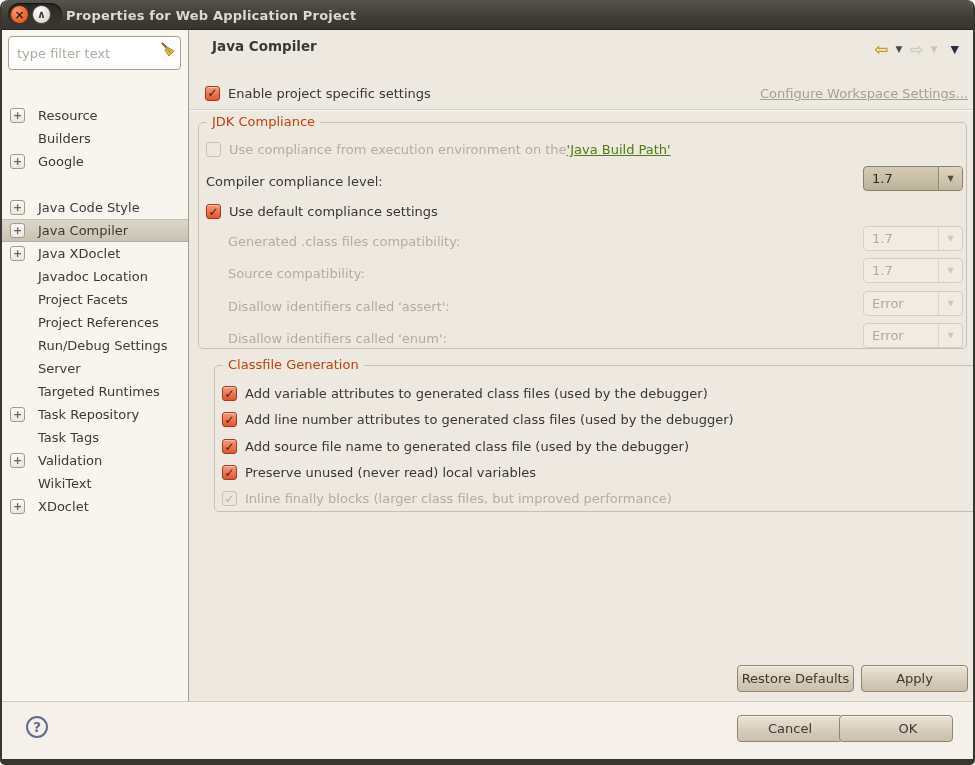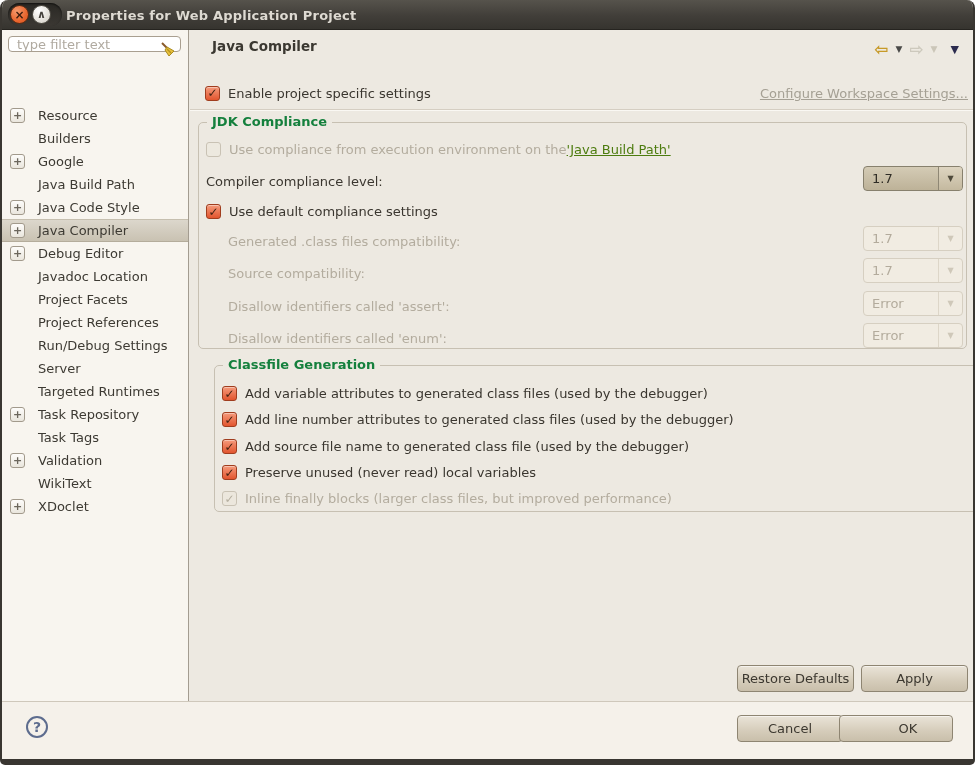--- a/index.html
+++ b/index.html
@@ -24,21 +24,21 @@
   .wb.restore{background:radial-gradient(circle at 35% 30%,#ffffff,#e4e1da 60%,#cfccc4);
     border:1px solid #55524b;color:#45423c;font-size:11px;}
   .win-title{position:absolute;left:64px;top:0;height:30px;display:flex;align-items:center;
     color:#dedad2;font-weight:bold;font-size:13px;letter-spacing:.2px;}
 
   
   .content{position:absolute;left:0;top:30px;right:0;height:671px;}
 
   .sidebar{position:absolute;left:0;top:0;width:187px;height:671px;background:#F8F5EF;
     border-right:1px solid #a39c90;}
-  .filter-wrap{position:absolute;left:6px;top:6px;width:173px;height:16px;}
+  .filter-wrap{position:absolute;left:6px;top:6px;width:173px;height:34px;}
   .filter-input{width:100%;height:100%;border:1px solid #a99f90;border-radius:4px;background:#fff;
     padding:0 26px 0 8px;font:13px "DejaVu Sans","Liberation Sans",sans-serif;color:#3a362f;outline:none;}
   .filter-input::placeholder{color:#b0aaa0;}
   .broom{position:absolute;right:5px;top:5px;width:17px;height:17px;}
 
   .tree{position:absolute;left:0;top:37px;right:0;bottom:0;}
   .tree-item{position:absolute;left:0;right:0;height:23px;display:flex;align-items:center;cursor:default;}
   .tree-item.selected{background:linear-gradient(#dcd7cc,#c9c2b2);
     border-top:1px solid #c6bfaf;border-bottom:1px solid #b4ac9b;height:23px;}
   .expander{position:absolute;left:8px;width:15px;height:15px;border:1px solid #a29a8c;border-radius:3px;
@@ -69,21 +69,21 @@
   .cb.on{background:linear-gradient(#f59b7c,#e2552e);border:1px solid #a03d1e;color:#3b1f10;
     box-shadow:inset 0 1px 0 rgba(255,255,255,.4);}
   .cb.on-dis{background:#ece7dd;border:1px solid #c9c2b4;color:#b5ae9f;}
   .cb.off-dis{background:#ede9df;border:1px solid #c9c2b4;color:transparent;}
   .cb-label{margin-left:8px;white-space:nowrap;}
   .dis-text{color:#b3ac9e;}
   .dis-link{color:#4d7c0f;text-decoration:underline;}
 
   
   .group{position:absolute;border:1px solid #c7c0b2;border-radius:5px;}
-  .legend{position:absolute;top:-9px;left:8px;background:#EDE9E1;padding:0 5px;color:#15803d;font-weight:bold;}
+  .legend{position:absolute;top:-9px;left:8px;background:#EDE9E1;padding:0 5px;color:#c2410c;}
   .g-row{position:absolute;display:flex;align-items:flex-end;height:20px;}
   .row-label{white-space:nowrap;}
 
   
   .combo{position:absolute;width:100px;height:25px;border-radius:4px;display:flex;align-items:stretch;overflow:hidden;}
   .combo.en{background:linear-gradient(#d4cbb5,#bdb298);border:1px solid #87806d;}
   .combo.en .combo-val{color:#2f2c25;}
   .combo.en .combo-arrow{border-left:1px solid #8f8774;color:#4f4a3b;
     background:linear-gradient(#ded5c1,#c4b99f);}
   .combo.dis{background:#f1ece2;border:1px solid #d6cfc1;}
@@ -134,34 +134,31 @@
             <span class="expander">+</span>
             <span class="tree-label">Resource</span>
           </div>
         <div class="tree-item" style="top:60px">
             <span class="tree-label">Builders</span>
           </div>
         <div class="tree-item" style="top:83px">
             <span class="expander">+</span>
             <span class="tree-label">Google</span>
           </div>
-        <div class="tree-item" style="top:106px">
-            <span class="tree-label">Java Build Path</span>
-          </div>
         <div class="tree-item" style="top:129px">
             <span class="expander">+</span>
             <span class="tree-label">Java Code Style</span>
           </div>
         <div class="tree-item selected" style="top:152px">
             <span class="expander">+</span>
             <span class="tree-label">Java Compiler</span>
           </div>
         <div class="tree-item" style="top:175px">
             <span class="expander">+</span>
-            <span class="tree-label">Debug Editor</span>
+            <span class="tree-label">Java XDoclet</span>
           </div>
         <div class="tree-item" style="top:221px">
             <span class="tree-label">Project Facets</span>
           </div>
         <div class="tree-item" style="top:198px">
             <span class="tree-label">Javadoc Location</span>
           </div>
         <div class="tree-item" style="top:244px">
             <span class="tree-label">Project References</span>
           </div>

